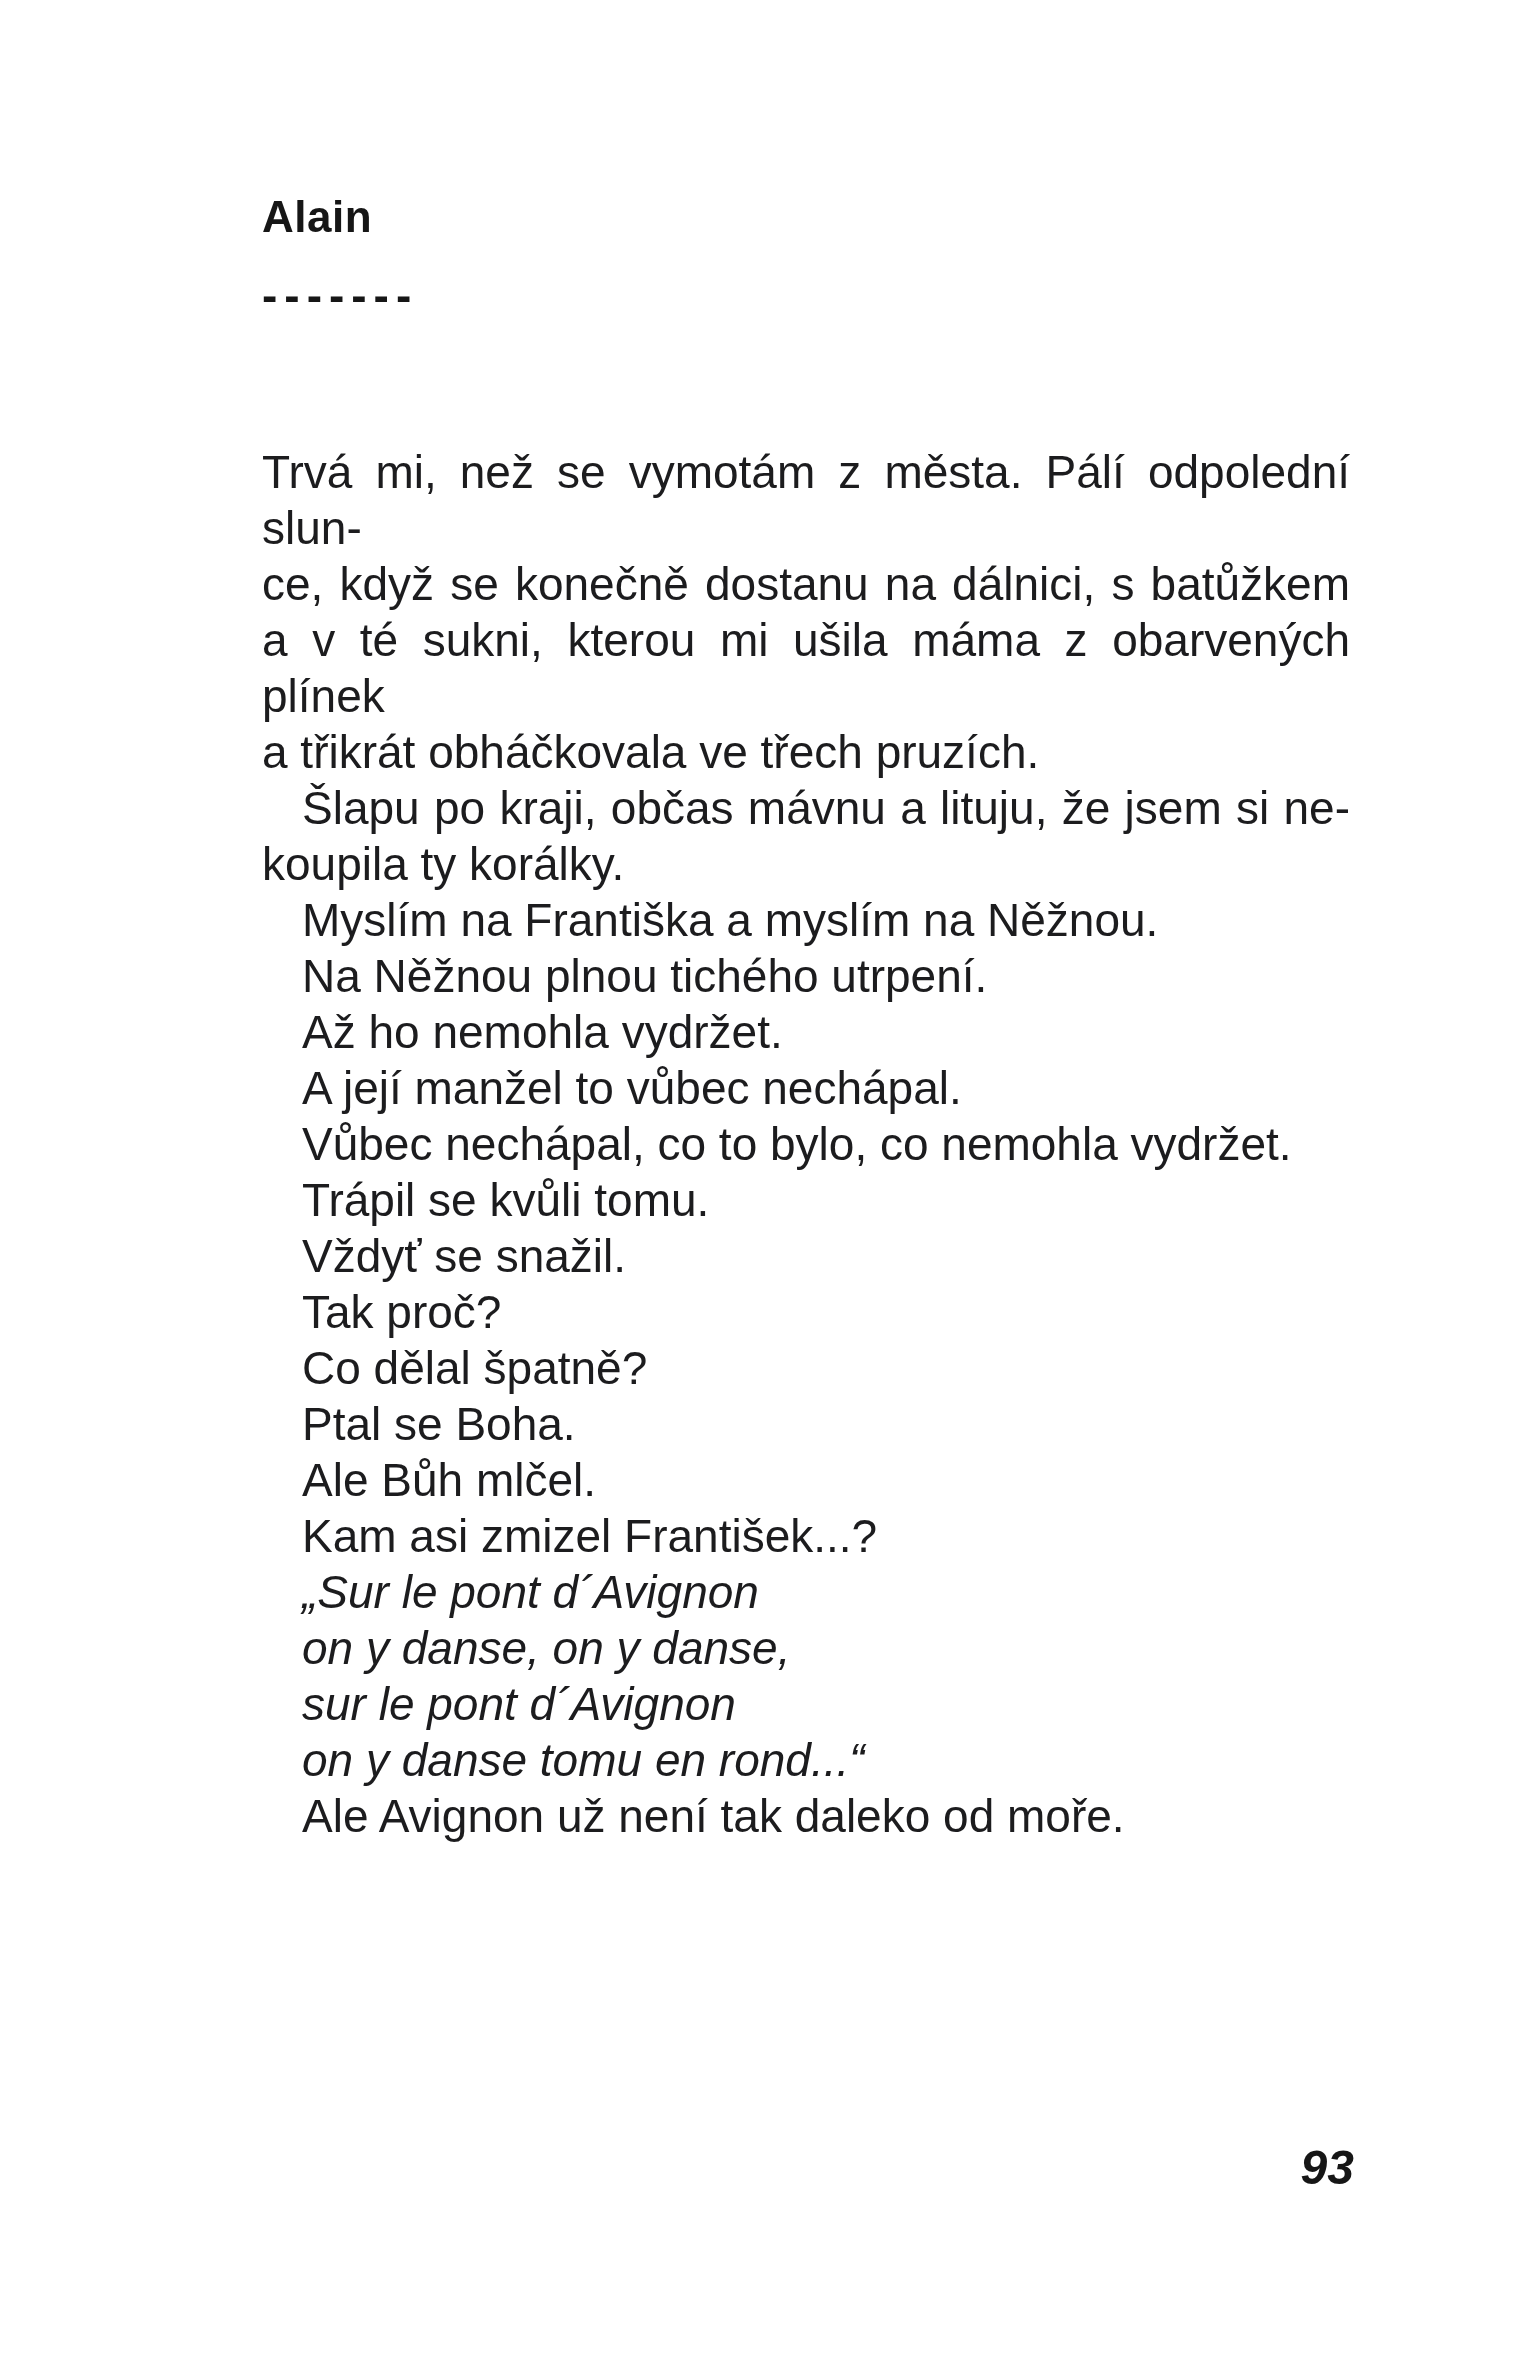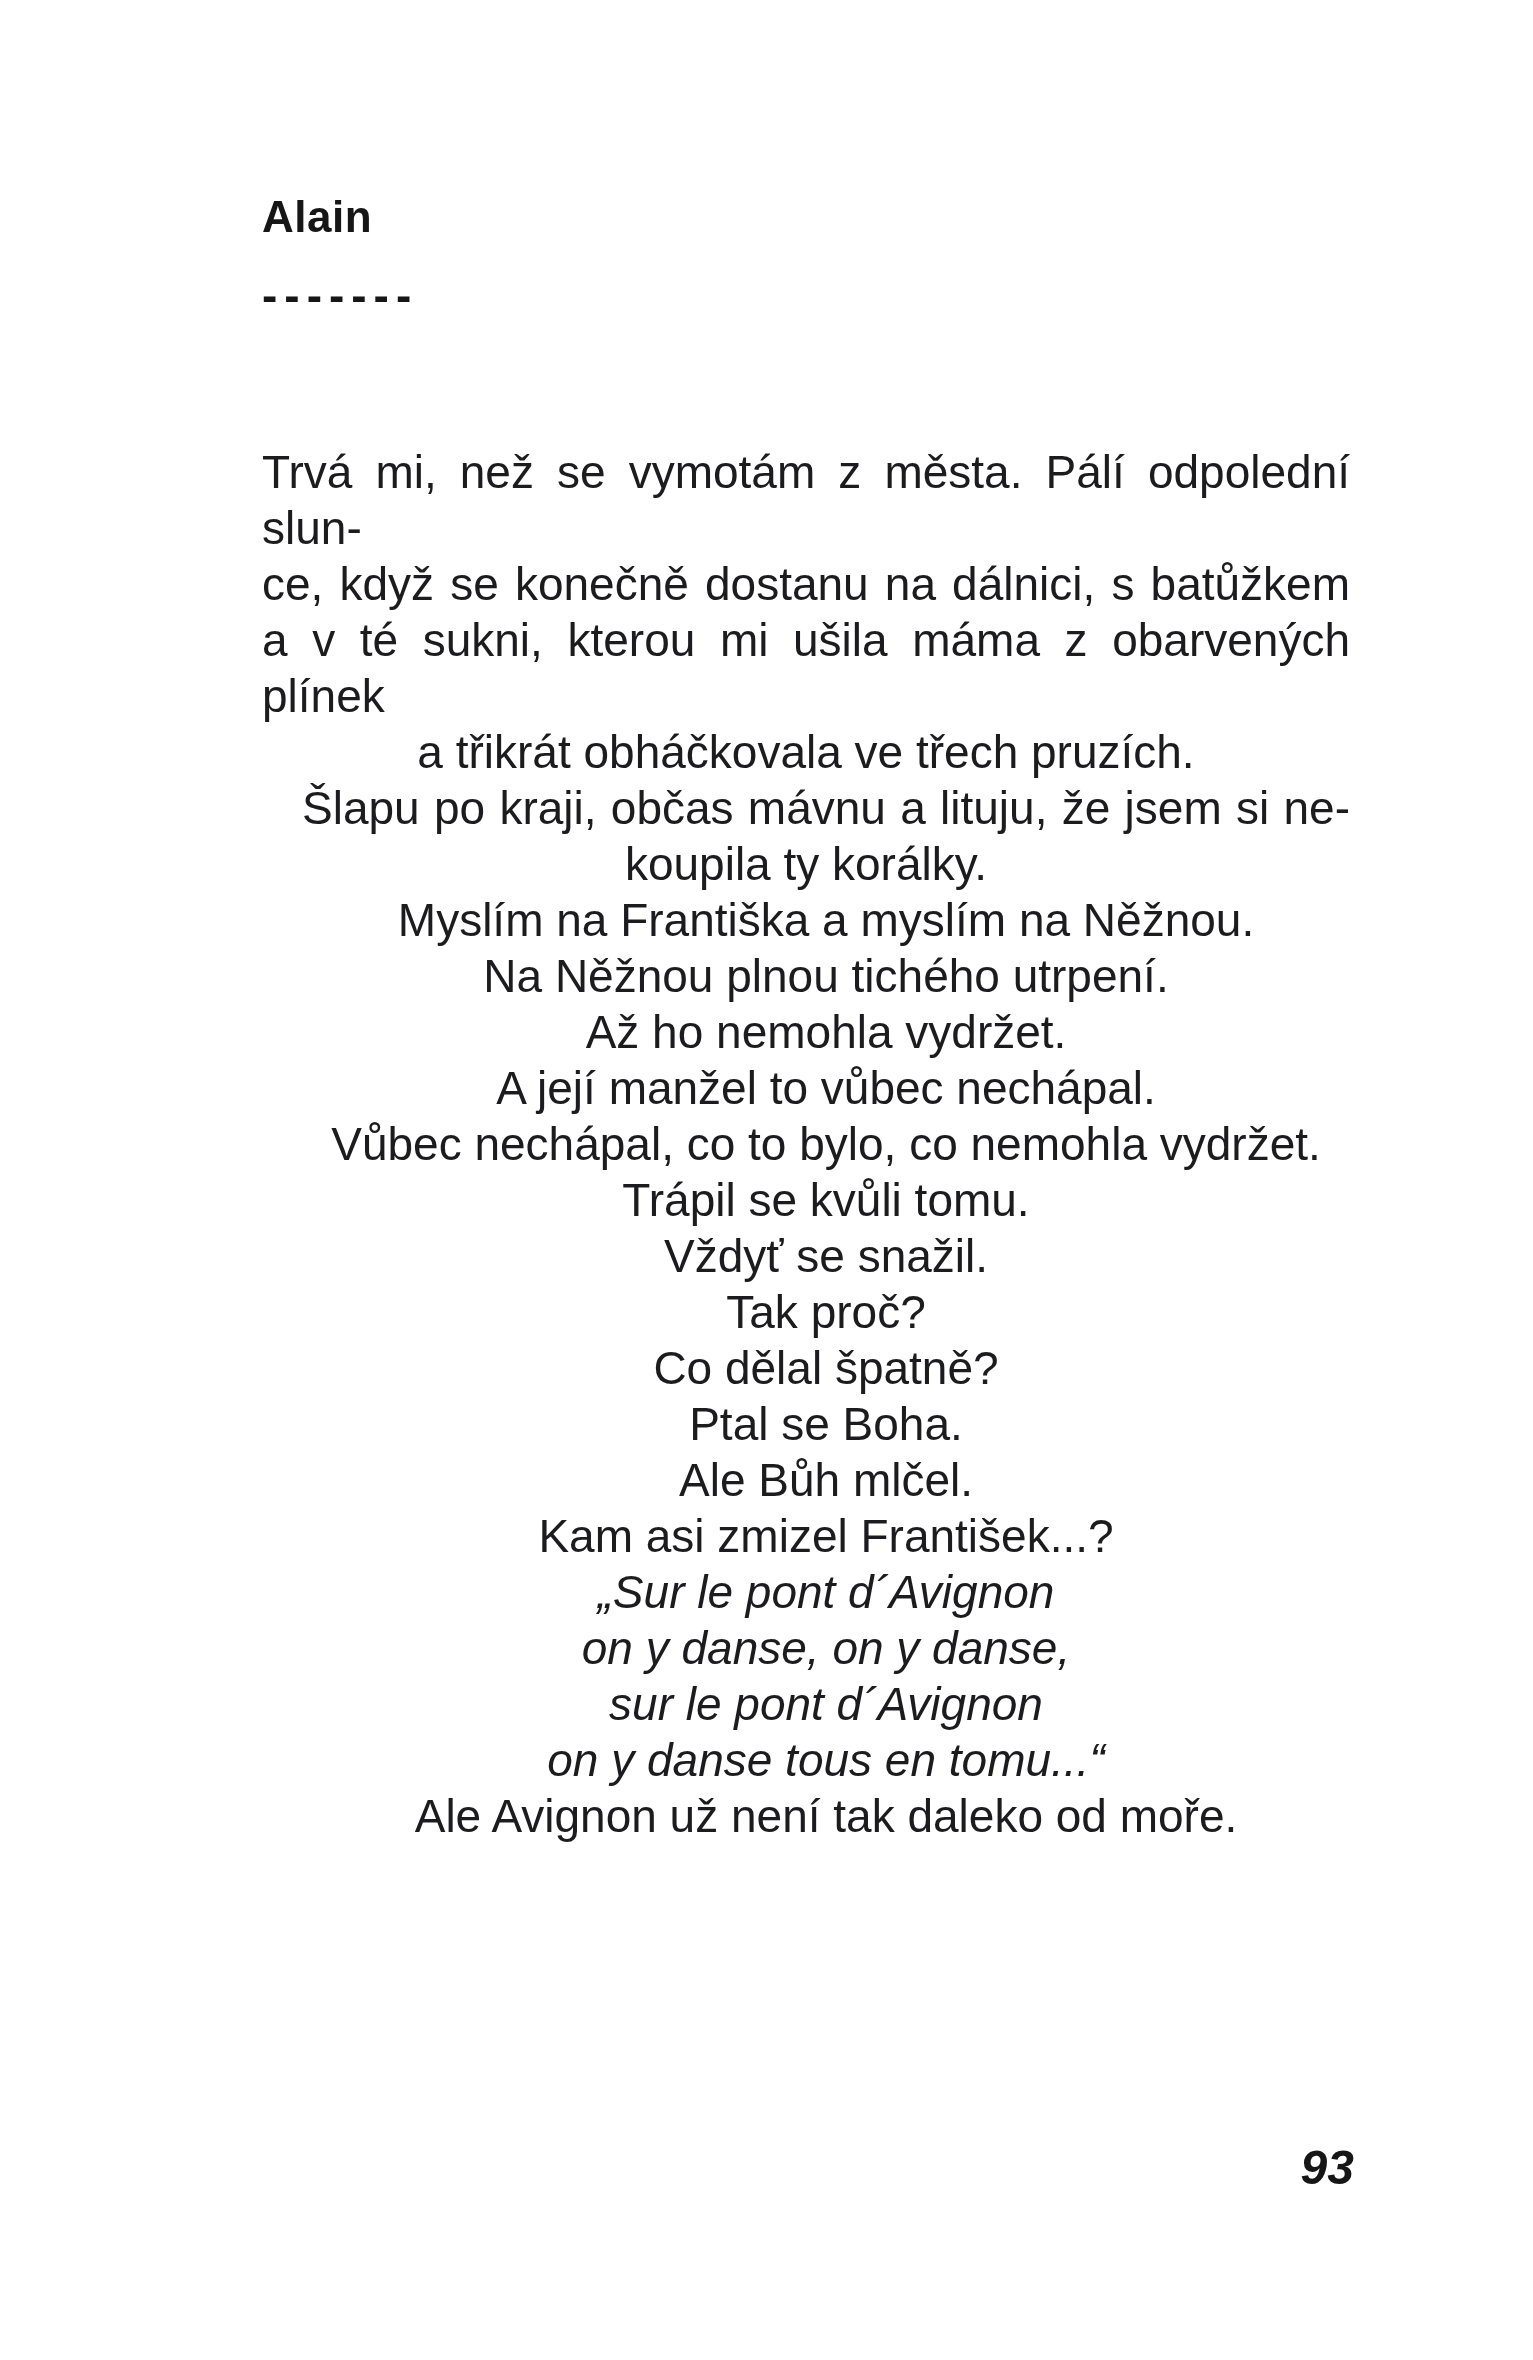--- a/index.html
+++ b/index.html
@@ -38,21 +38,21 @@
     line-height: 46px;
   }
   .body-text {
     margin-top: 126px;
     font-size: 46px;
     line-height: 56px;
     color: #1c1c1e;
   }
   .line {
     white-space: normal;
-    text-align: center;
+    text-align: left;
   }
   .line.justify {
     text-align: justify;
     text-align-last: justify;
   }
   .line.indent {
     text-indent: 40px;
   }
   .line.italic {
     font-style: italic;
@@ -90,18 +90,18 @@
         <div class="line indent">Trápil se kvůli tomu.</div>
         <div class="line indent">Vždyť se snažil.</div>
         <div class="line indent">Tak proč?</div>
         <div class="line indent">Co dělal špatně?</div>
         <div class="line indent">Ptal se Boha.</div>
         <div class="line indent">Ale Bůh mlčel.</div>
         <div class="line indent">Kam asi zmizel František...?</div>
         <div class="line indent italic">„Sur le pont d´Avignon</div>
         <div class="line indent italic">on y danse, on y danse,</div>
         <div class="line indent italic">sur le pont d´Avignon</div>
-        <div class="line indent italic">on y danse tous en tomu...“</div>
+        <div class="line indent italic">on y danse tomu en rond...“</div>
         <div class="line indent">Ale Avignon už není tak daleko od moře.</div>
       </div>
   </div>
   <div class="page-number">93</div>
 </div>
 
 </body></html>

